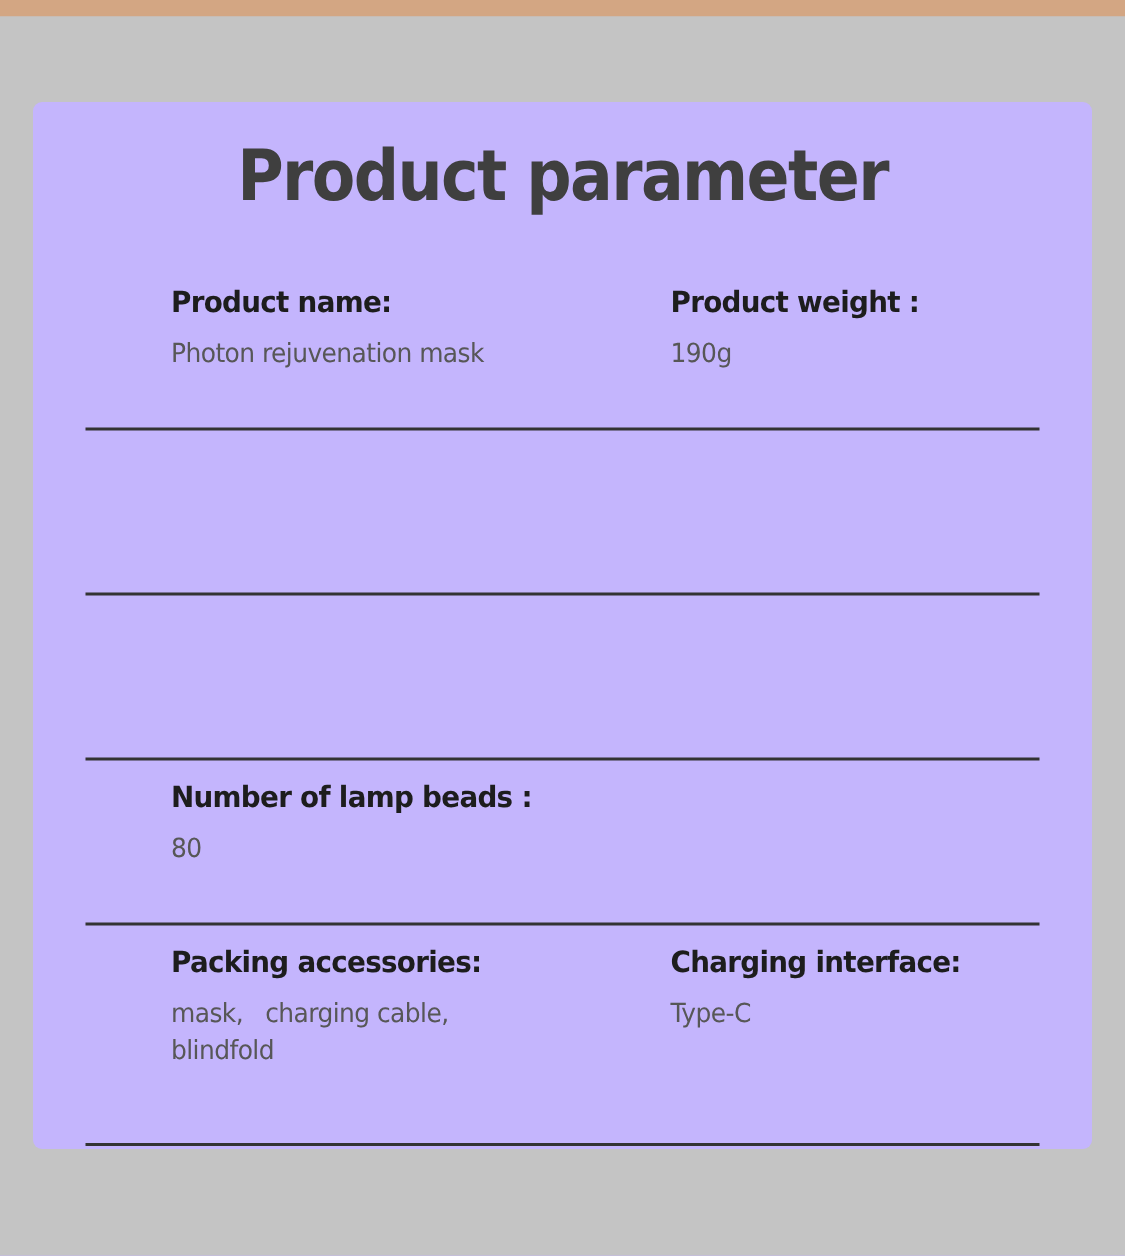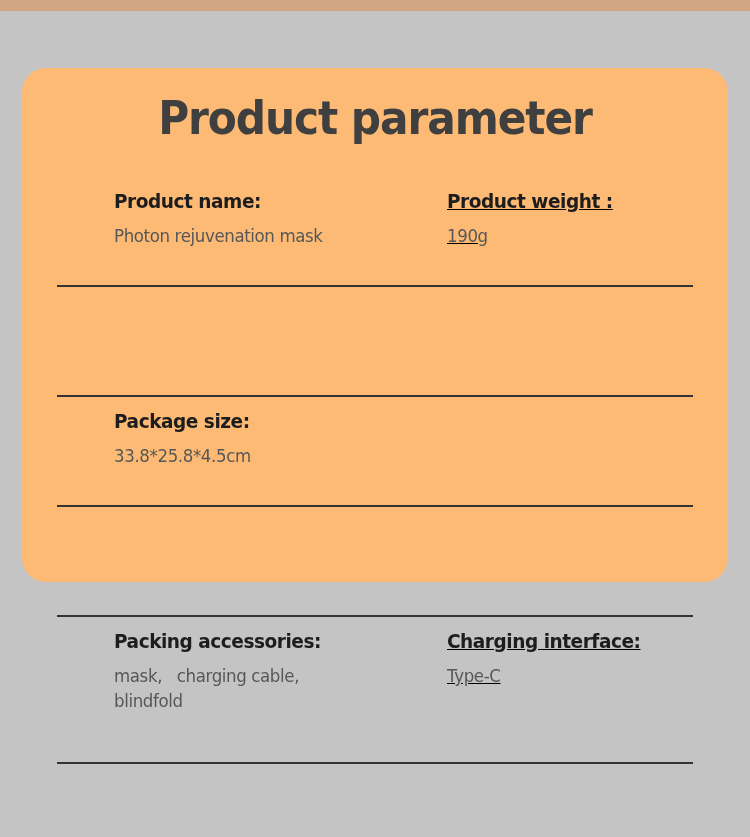--- a/index.html
+++ b/index.html
@@ -28,23 +28,23 @@
     left: 0;
     width: 750px;
     height: 826px;
     background: #c4c4c4;
   }
   .card {
     position: absolute;
     left: 22px;
     top: 68px;
     width: 706px;
-    height: 514px;
-    background: #fdba74;
-    border-radius: 24px;
+    height: 698px;
+    background: #c4b5fd;
+    border-radius: 6px;
     box-sizing: border-box;
   }
   .card-title {
     position: absolute;
     left: 0;
     top: 22px;
     width: 706px;
     text-align: center;
     font-family: "DejaVu Sans", sans-serif;
     font-weight: 700;
@@ -76,21 +76,21 @@
     background: #333333;
   }
   .row:last-child {
     height: 147px;
   }
   .cell {
     position: absolute;
     top: 12px;
   }
   .cell-left  { left: 57px; width: 300px; }
-  .cell-right { left: 390px; width: 246px; text-decoration: underline; }
+  .cell-right { left: 390px; width: 246px; }
   .label {
     font-family: "DejaVu Sans", sans-serif;
     font-weight: 700;
     font-size: 19.5px;
     line-height: 26px;
     color: #1d1d1d;
     letter-spacing: -0.5px;
     white-space: nowrap;
     transform: scaleX(0.95);
     transform-origin: left center;
@@ -130,28 +130,28 @@
         <div class="value">190g</div>
       </div>
       <div class="rule"></div>
     </div>
 
     <div class="row">
       <div class="rule"></div>
     </div>
 
     <div class="row">
-      <div class="cell cell-left">
-        <div class="label">Package size:</div>
-        <div class="value">33.8*25.8*4.5cm</div>
-      </div>
       <div class="rule"></div>
     </div>
 
     <div class="row">
+      <div class="cell cell-left">
+        <div class="label">Number of lamp beads :</div>
+        <div class="value">80</div>
+      </div>
       <div class="rule"></div>
     </div>
 
     <div class="row">
       <div class="cell cell-right">
         <div class="label">Charging interface:</div>
         <div class="value">Type-C</div>
       </div>
       <div class="cell cell-left">
         <div class="label">Packing accessories:</div>

